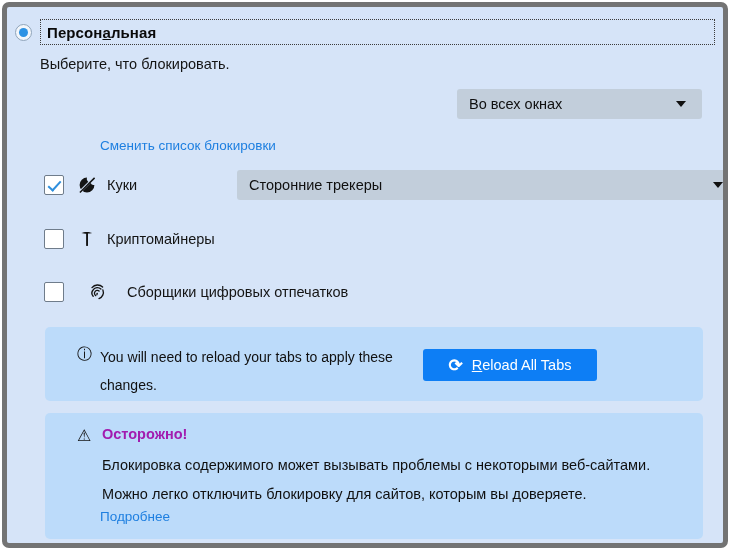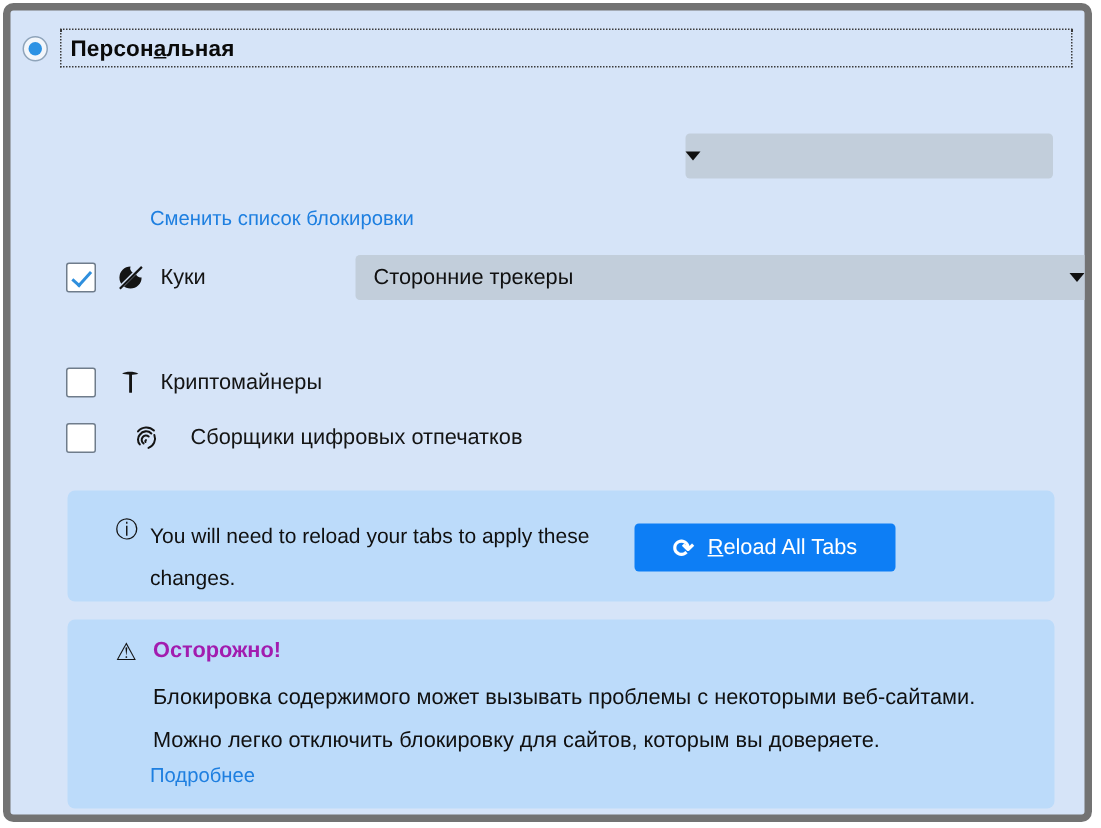--- a/index.html
+++ b/index.html
@@ -243,23 +243,25 @@
 </head>
 <body>
 
 <div id="panel">
 
   <div class="radio-row">
     <span class="radio-mark"></span>
     <span class="focus-label"><span>Персон</span><span class="ak">а</span><span>льная</span></span>
   </div>
 
+  <div class="subtitle">Выберите, что блокировать.</div>
 
 
   <div class="dropdown" style="left:450px; top:82px; width:245px;">
+    <span class="dd-text">Во всех окнах</span>
     <span class="dd-arrow"></span>
   </div>
 
   <div class="link" style="left:93px; top:131px;">Сменить список блокировки</div>
 
   <div class="cb-row" style="top:167px;">
     <span class="cb-box checked"></span>
     <span class="cb-icon">
       <svg width="18" height="18" viewBox="0 0 18 18">
         <path d="M9 1.6 A7.4 7.4 0 1 0 16.4 9 A3.3 3.3 0 0 1 12.6 6.1 A3.3 3.3 0 0 1 9 1.6 Z" fill="#141414"></path>
@@ -268,21 +270,21 @@
       </svg>
     </span>
     <span class="cb-text">Куки</span>
   </div>
 
   <div class="dropdown" style="left:230px; top:163px; width:502px;gap:36px;">
     <span class="dd-text">Сторонние трекеры</span>
     <span class="dd-arrow"></span>
   </div>
 
-  <div class="cb-row" style="top:237px;">
+  <div class="cb-row" style="top:221px;">
     <span class="cb-box"></span>
     <span class="cb-icon">
       <svg width="18" height="18" viewBox="0 0 18 18">
         <g fill="#141414">
           <path d="M3.4 3.0 C6.0 1.5 11.4 1.5 14.2 3.1 C11.6 4.0 5.8 4.0 3.4 3.0 Z"></path>
           <rect x="8.1" y="2.7" width="1.9" height="13.2" rx="0.4"></rect>
         </g>
       </svg>
     </span>
     <span class="cb-text">Криптомайнеры</span>

